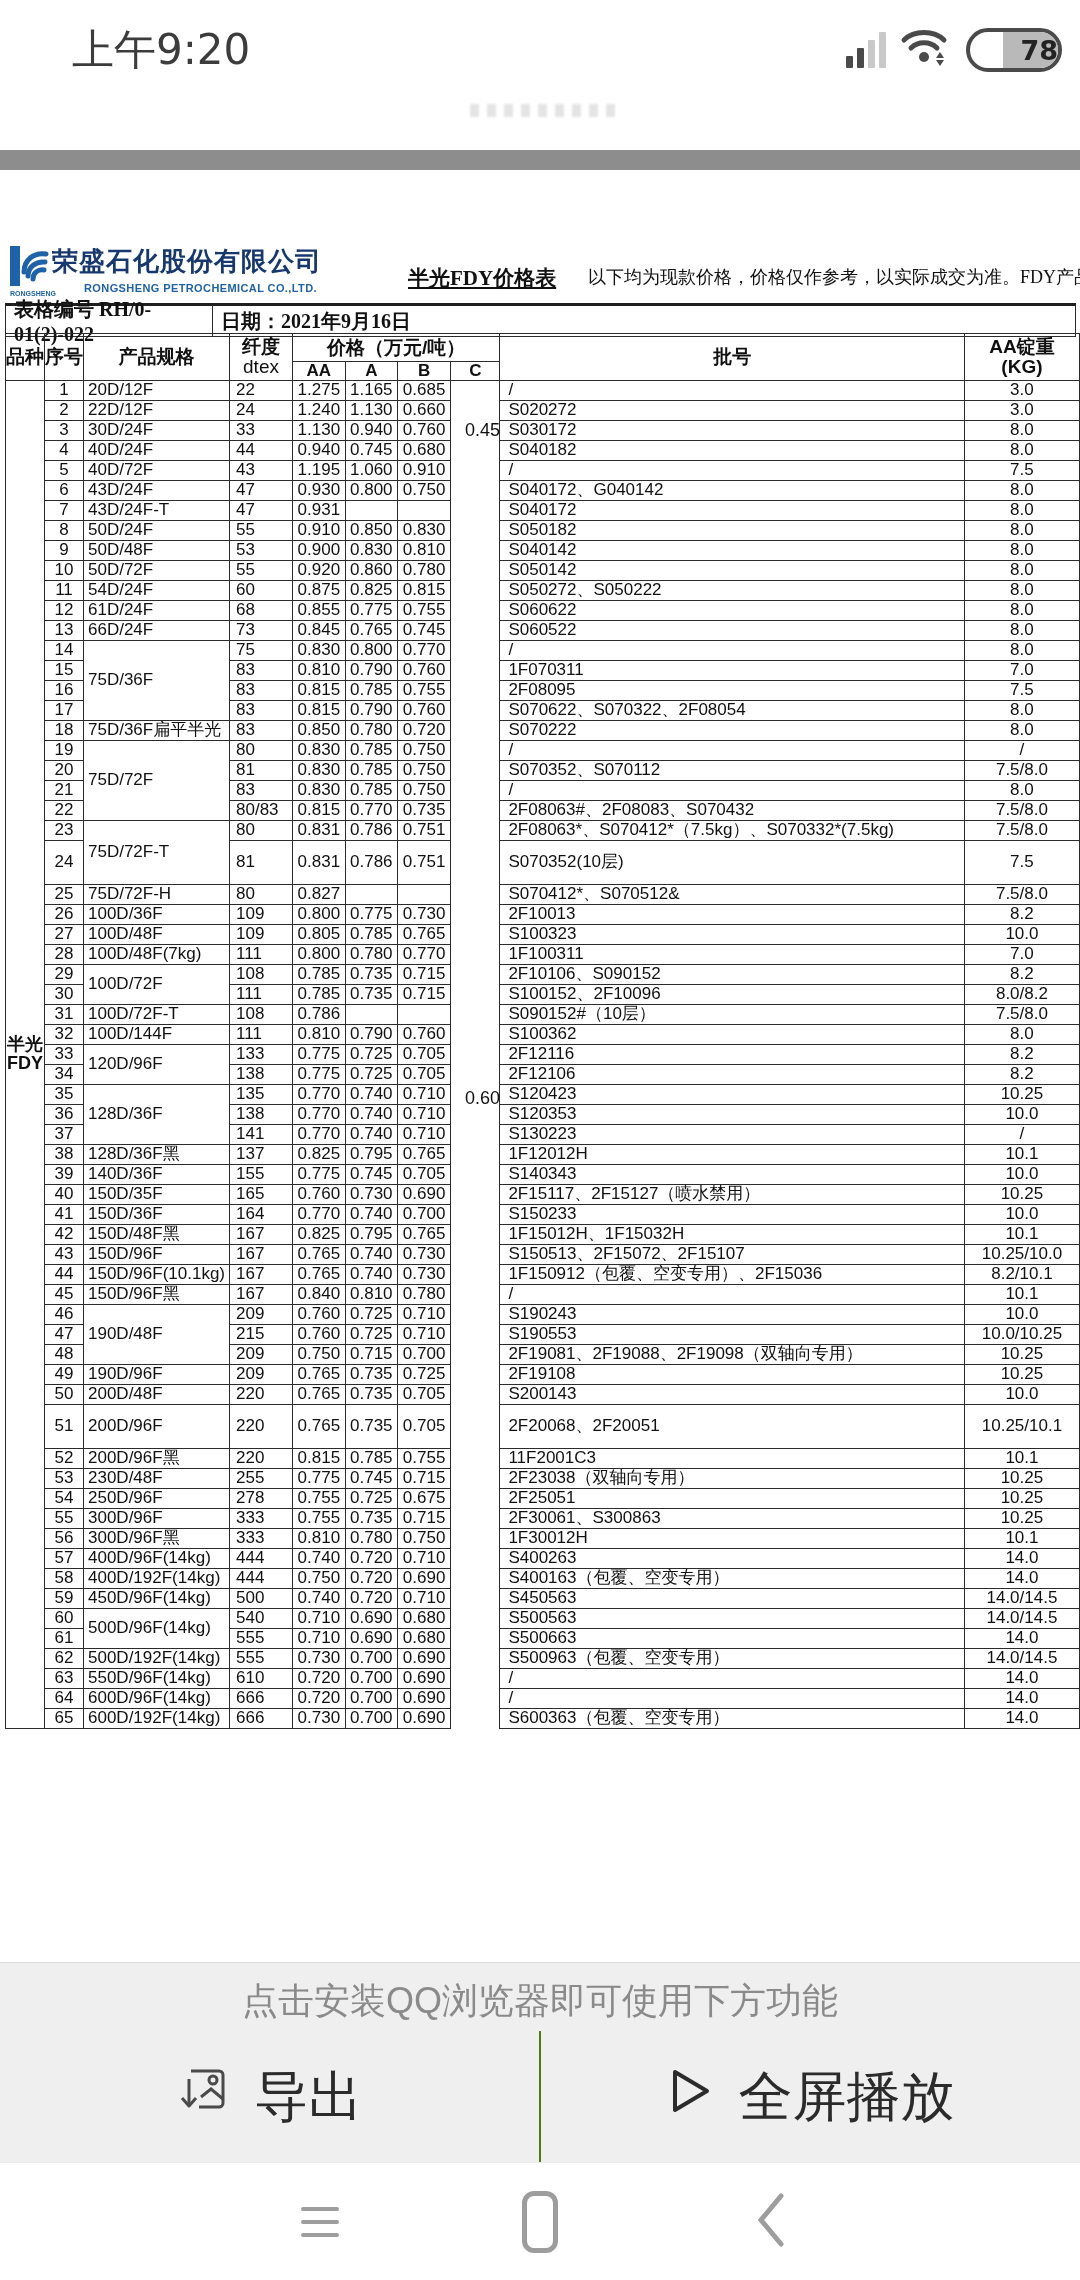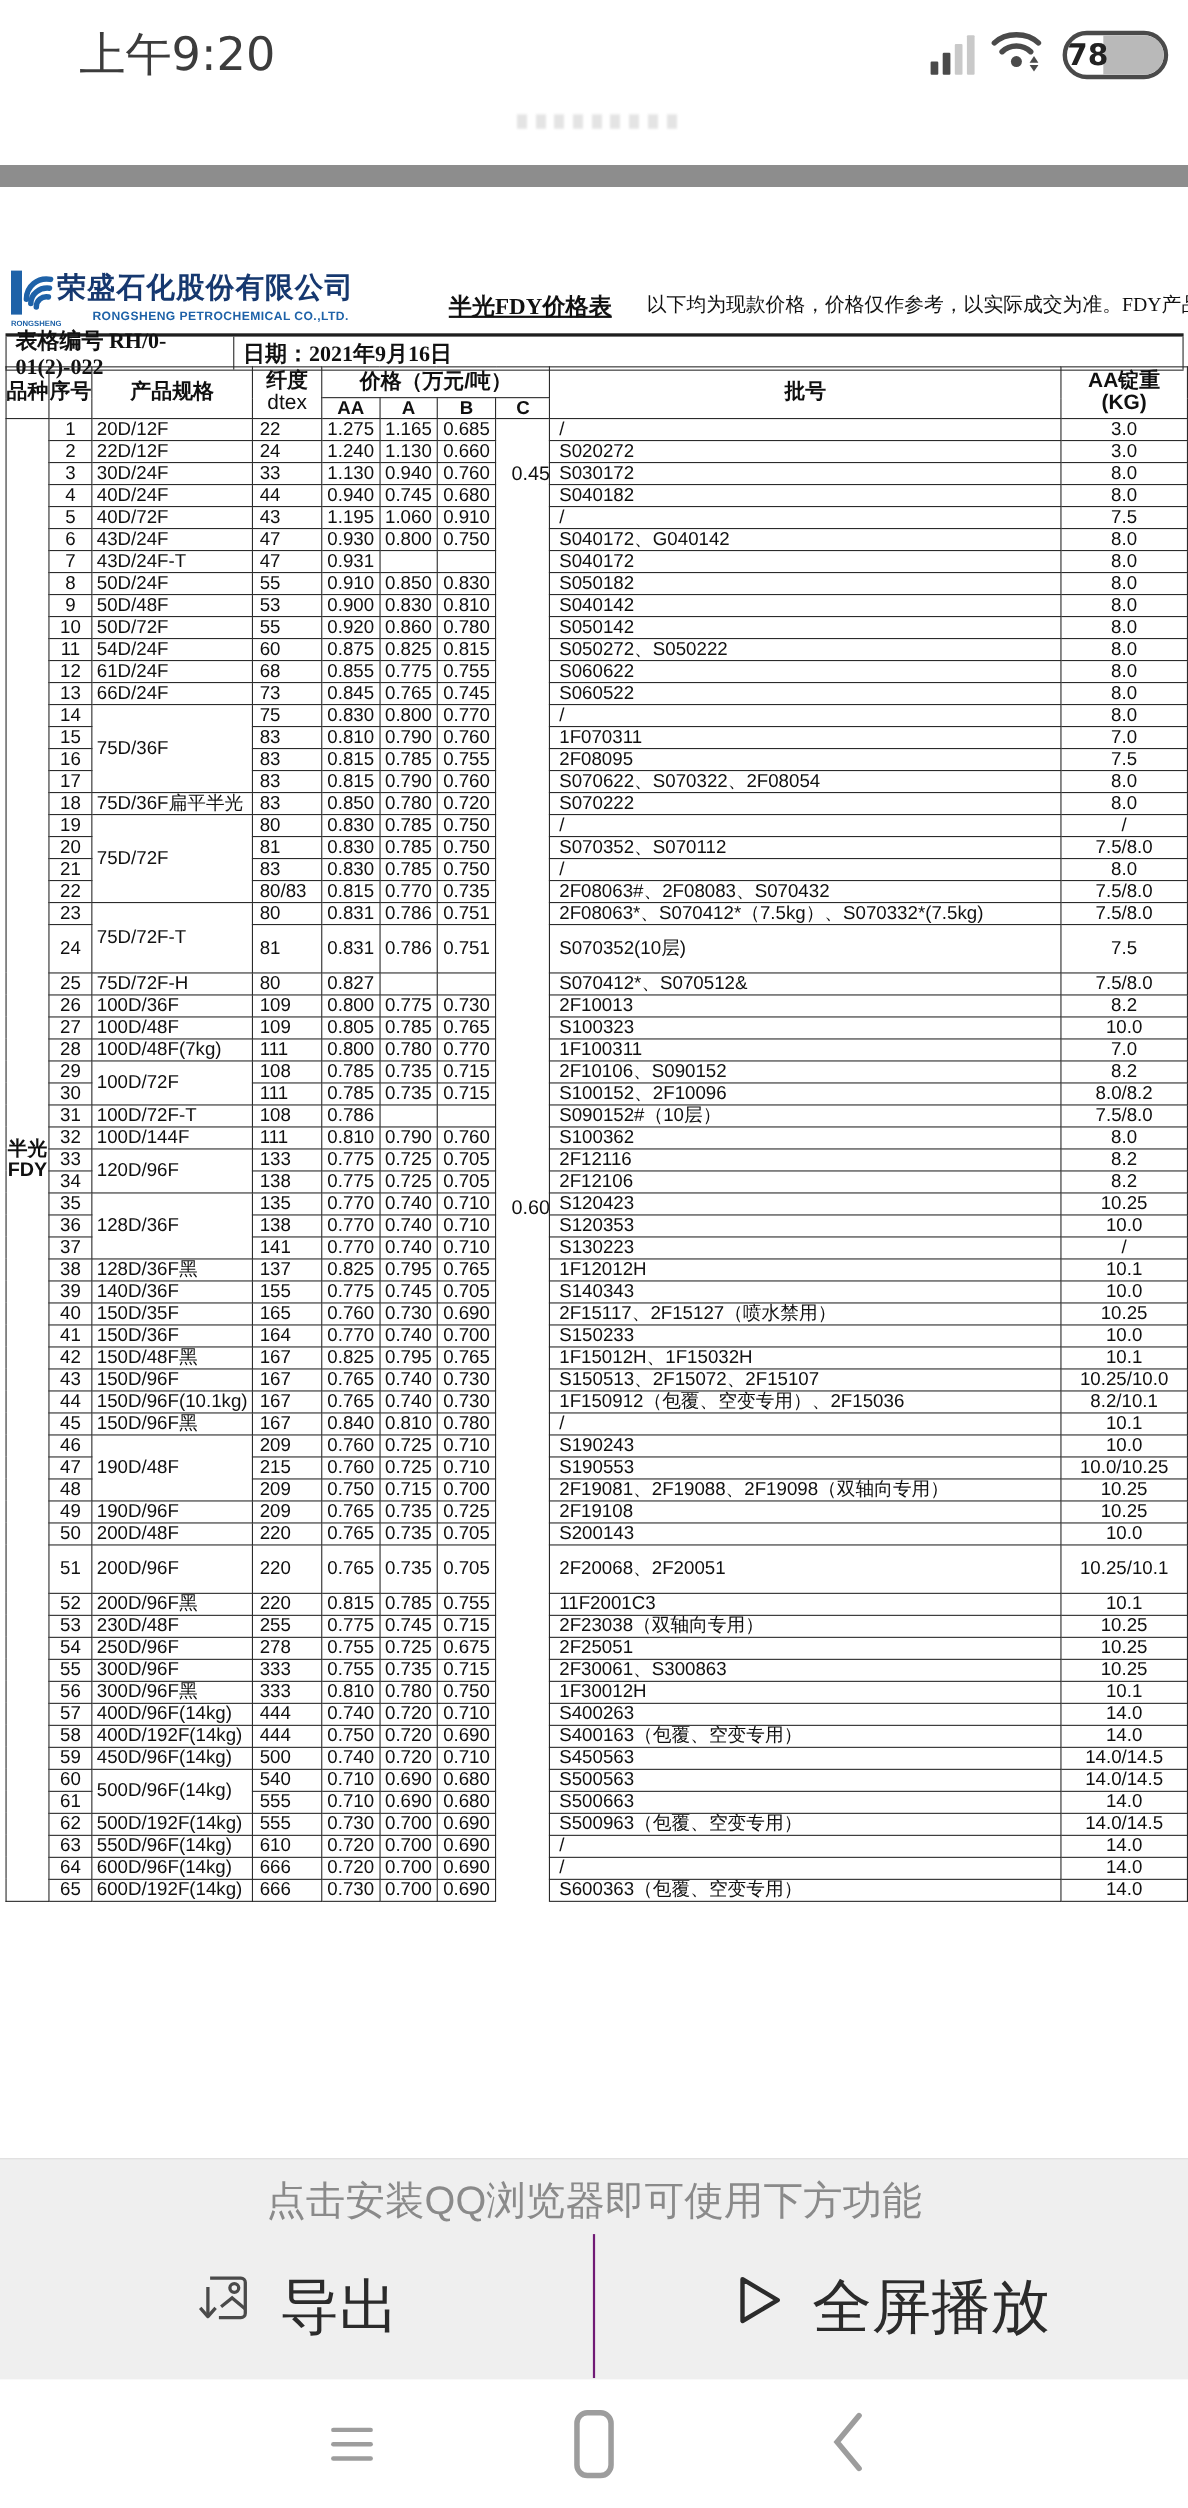--- a/index.html
+++ b/index.html
@@ -11,21 +11,21 @@
   .status-time{position:absolute;left:72px;top:22px;font-size:42px;color:#3c3c3c;
                font-family:"DejaVu Sans",sans-serif;}
   .status-icons{position:absolute;right:18px;top:26px;height:46px;display:flex;align-items:flex-end;gap:14px;}
   .sig{display:flex;align-items:flex-end;gap:4px;height:40px;padding-bottom:4px;}
   .sig i{display:block;width:7px;border-radius:1px;}
   .sig .b1{height:12px;background:#4a4a4a;}
   .sig .b2{height:20px;background:#4a4a4a;}
   .sig .b3{height:28px;background:#c9c9c9;}
   .sig .b4{height:36px;background:#c9c9c9;}
   .battery{position:relative;width:96px;height:44px;border:4px solid #4a4a4a;border-radius:22px;
-           box-sizing:border-box;overflow:hidden;display:flex;align-items:center;justify-content:flex-start;}
+           box-sizing:border-box;overflow:hidden;display:flex;align-items:center;justify-content:flex-end;}
   .battery .fill{position:absolute;right:0;top:0;bottom:0;width:62%;background:#b9b9b9;}
   .battery .pct{position:relative;font-size:27px;font-weight:bold;color:#222;z-index:2;
                 font-family:"DejaVu Sans",sans-serif;}
 
   
   .smudge{position:absolute;left:470px;top:104px;width:150px;height:13px;opacity:.55;
           background:repeating-linear-gradient(90deg,#cfcfcf 0 9px,transparent 9px 17px);
           filter:blur(1px);}
 
   
@@ -75,21 +75,21 @@
   .c-val{position:absolute;left:12px;width:100%;text-align:center;font-size:18px;}
 
   
   .banner{position:absolute;left:0;top:1962px;width:1080px;height:200px;background:#efefef;
           border-top:1px solid #dcdcdc;}
   .banner-tip{position:absolute;left:0;top:14px;width:1080px;text-align:center;
               font-size:36px;color:#8a8a8a;}
   .banner-buttons{position:absolute;left:0;top:68px;width:1080px;height:132px;display:flex;}
   .bbtn{flex:1;display:flex;align-items:center;justify-content:center;gap:26px;
         font-size:54px;color:#2b2b2b;cursor:pointer;}
-  .bbtn + .bbtn{border-left:2px solid #701a75;}
+  .bbtn + .bbtn{border-left:2px solid #4d7c0f;}
 
   
   .nav-bar{position:absolute;left:0;top:2162px;width:1080px;height:118px;background:#ffffff;
            border-top:1px solid #ececec;}
   .nav-item{position:absolute;top:0;width:160px;height:118px;display:flex;align-items:center;
             justify-content:center;cursor:pointer;}
   .nav-menu{left:240px;} .nav-home{left:460px;} .nav-back{left:690px;}
   .menu-lines{display:flex;flex-direction:column;gap:9px;}
   .menu-lines i{display:block;width:38px;height:4px;background:#9d9d9d;border-radius:2px;}
   .home-rect{width:36px;height:62px;border:5px solid #9d9d9d;border-radius:12px;box-sizing:border-box;}

